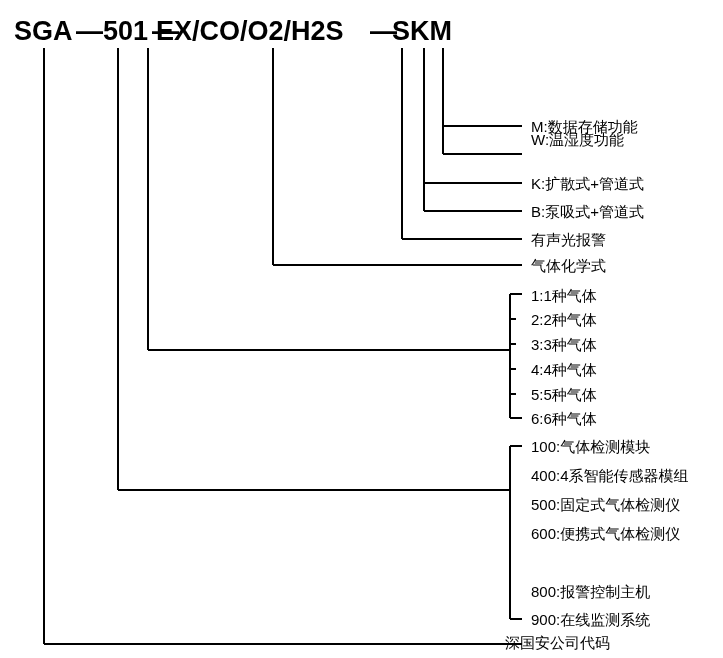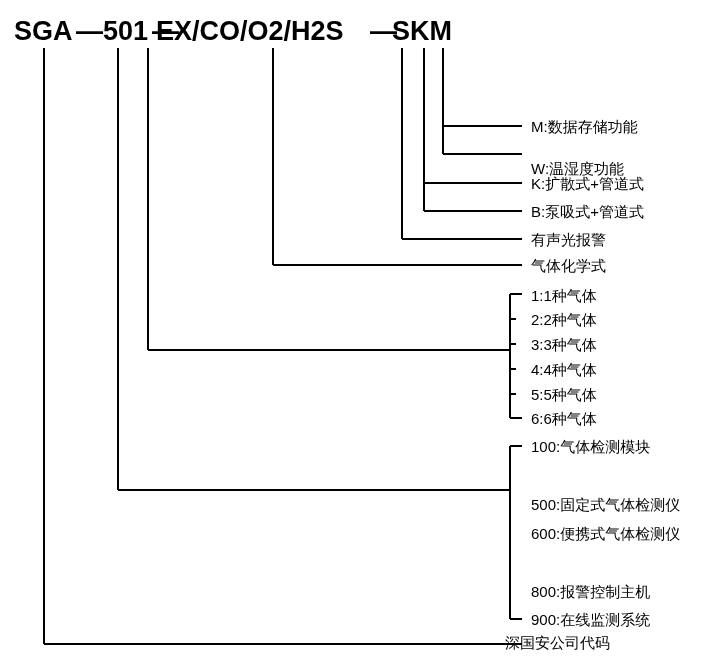--- a/index.html
+++ b/index.html
@@ -102,37 +102,38 @@
 
   <div class="code-part" style="left:14px; top:18px;">SGA</div>
   <div class="code-dash" style="left:76px; top:18px;">—</div>
   <div class="code-part" style="left:103px; top:18px;">501</div>
   <div class="code-dash" style="left:152px; top:18px;">—</div>
   <div class="code-part" style="left:156px; top:18px;">EX/CO/O2/H2S</div>
   <div class="code-dash" style="left:370px; top:18px;">—</div>
   <div class="code-part" style="left:392px; top:18px;">SKM</div>
 
   <div class="leaf-label" style="left:531px; top:119px;">M:数据存储功能</div>
-  <div class="leaf-label" style="left:531px; top:161px;">W:温湿度功能</div>
+  <div class="leaf-label" style="left:531px; top:132px;">W:温湿度功能</div>
 
   <div class="leaf-label" style="left:531px; top:176px;">K:扩散式+管道式</div>
   <div class="leaf-label" style="left:531px; top:204px;">B:泵吸式+管道式</div>
 
   <div class="leaf-label" style="left:531px; top:232px;">有声光报警</div>
 
   <div class="leaf-label" style="left:531px; top:258px;">气体化学式</div>
 
   <div class="leaf-label" style="left:531px; top:288px;">1:1种气体</div>
   <div class="leaf-label" style="left:531px; top:312px;text-align:right;">2:2种气体</div>
   <div class="leaf-label" style="left:531px; top:337px;">3:3种气体</div>
   <div class="leaf-label" style="left:531px; top:362px;">4:4种气体</div>
   <div class="leaf-label" style="left:531px; top:387px;">5:5种气体</div>
   <div class="leaf-label" style="left:531px; top:411px;">6:6种气体</div>
 
   <div class="leaf-label" style="left:531px; top:439px;">100:气体检测模块</div>
+  <div class="leaf-label" style="left:531px; top:468px;">400:4系智能传感器模组</div>
   <div class="leaf-label" style="left:531px; top:497px;">500:固定式气体检测仪</div>
   <div class="leaf-label" style="left:531px; top:526px;">600:便携式气体检测仪</div>
   <div class="leaf-label" style="left:531px; top:584px;">800:报警控制主机</div>
   <div class="leaf-label" style="left:531px; top:612px;">900:在线监测系统</div>
 
   <div class="leaf-label" style="left:505px; top:637px;font-family:Liberation Mono, monospace;">深国安公司代码</div>
 
 </div>
 
 </body></html>

